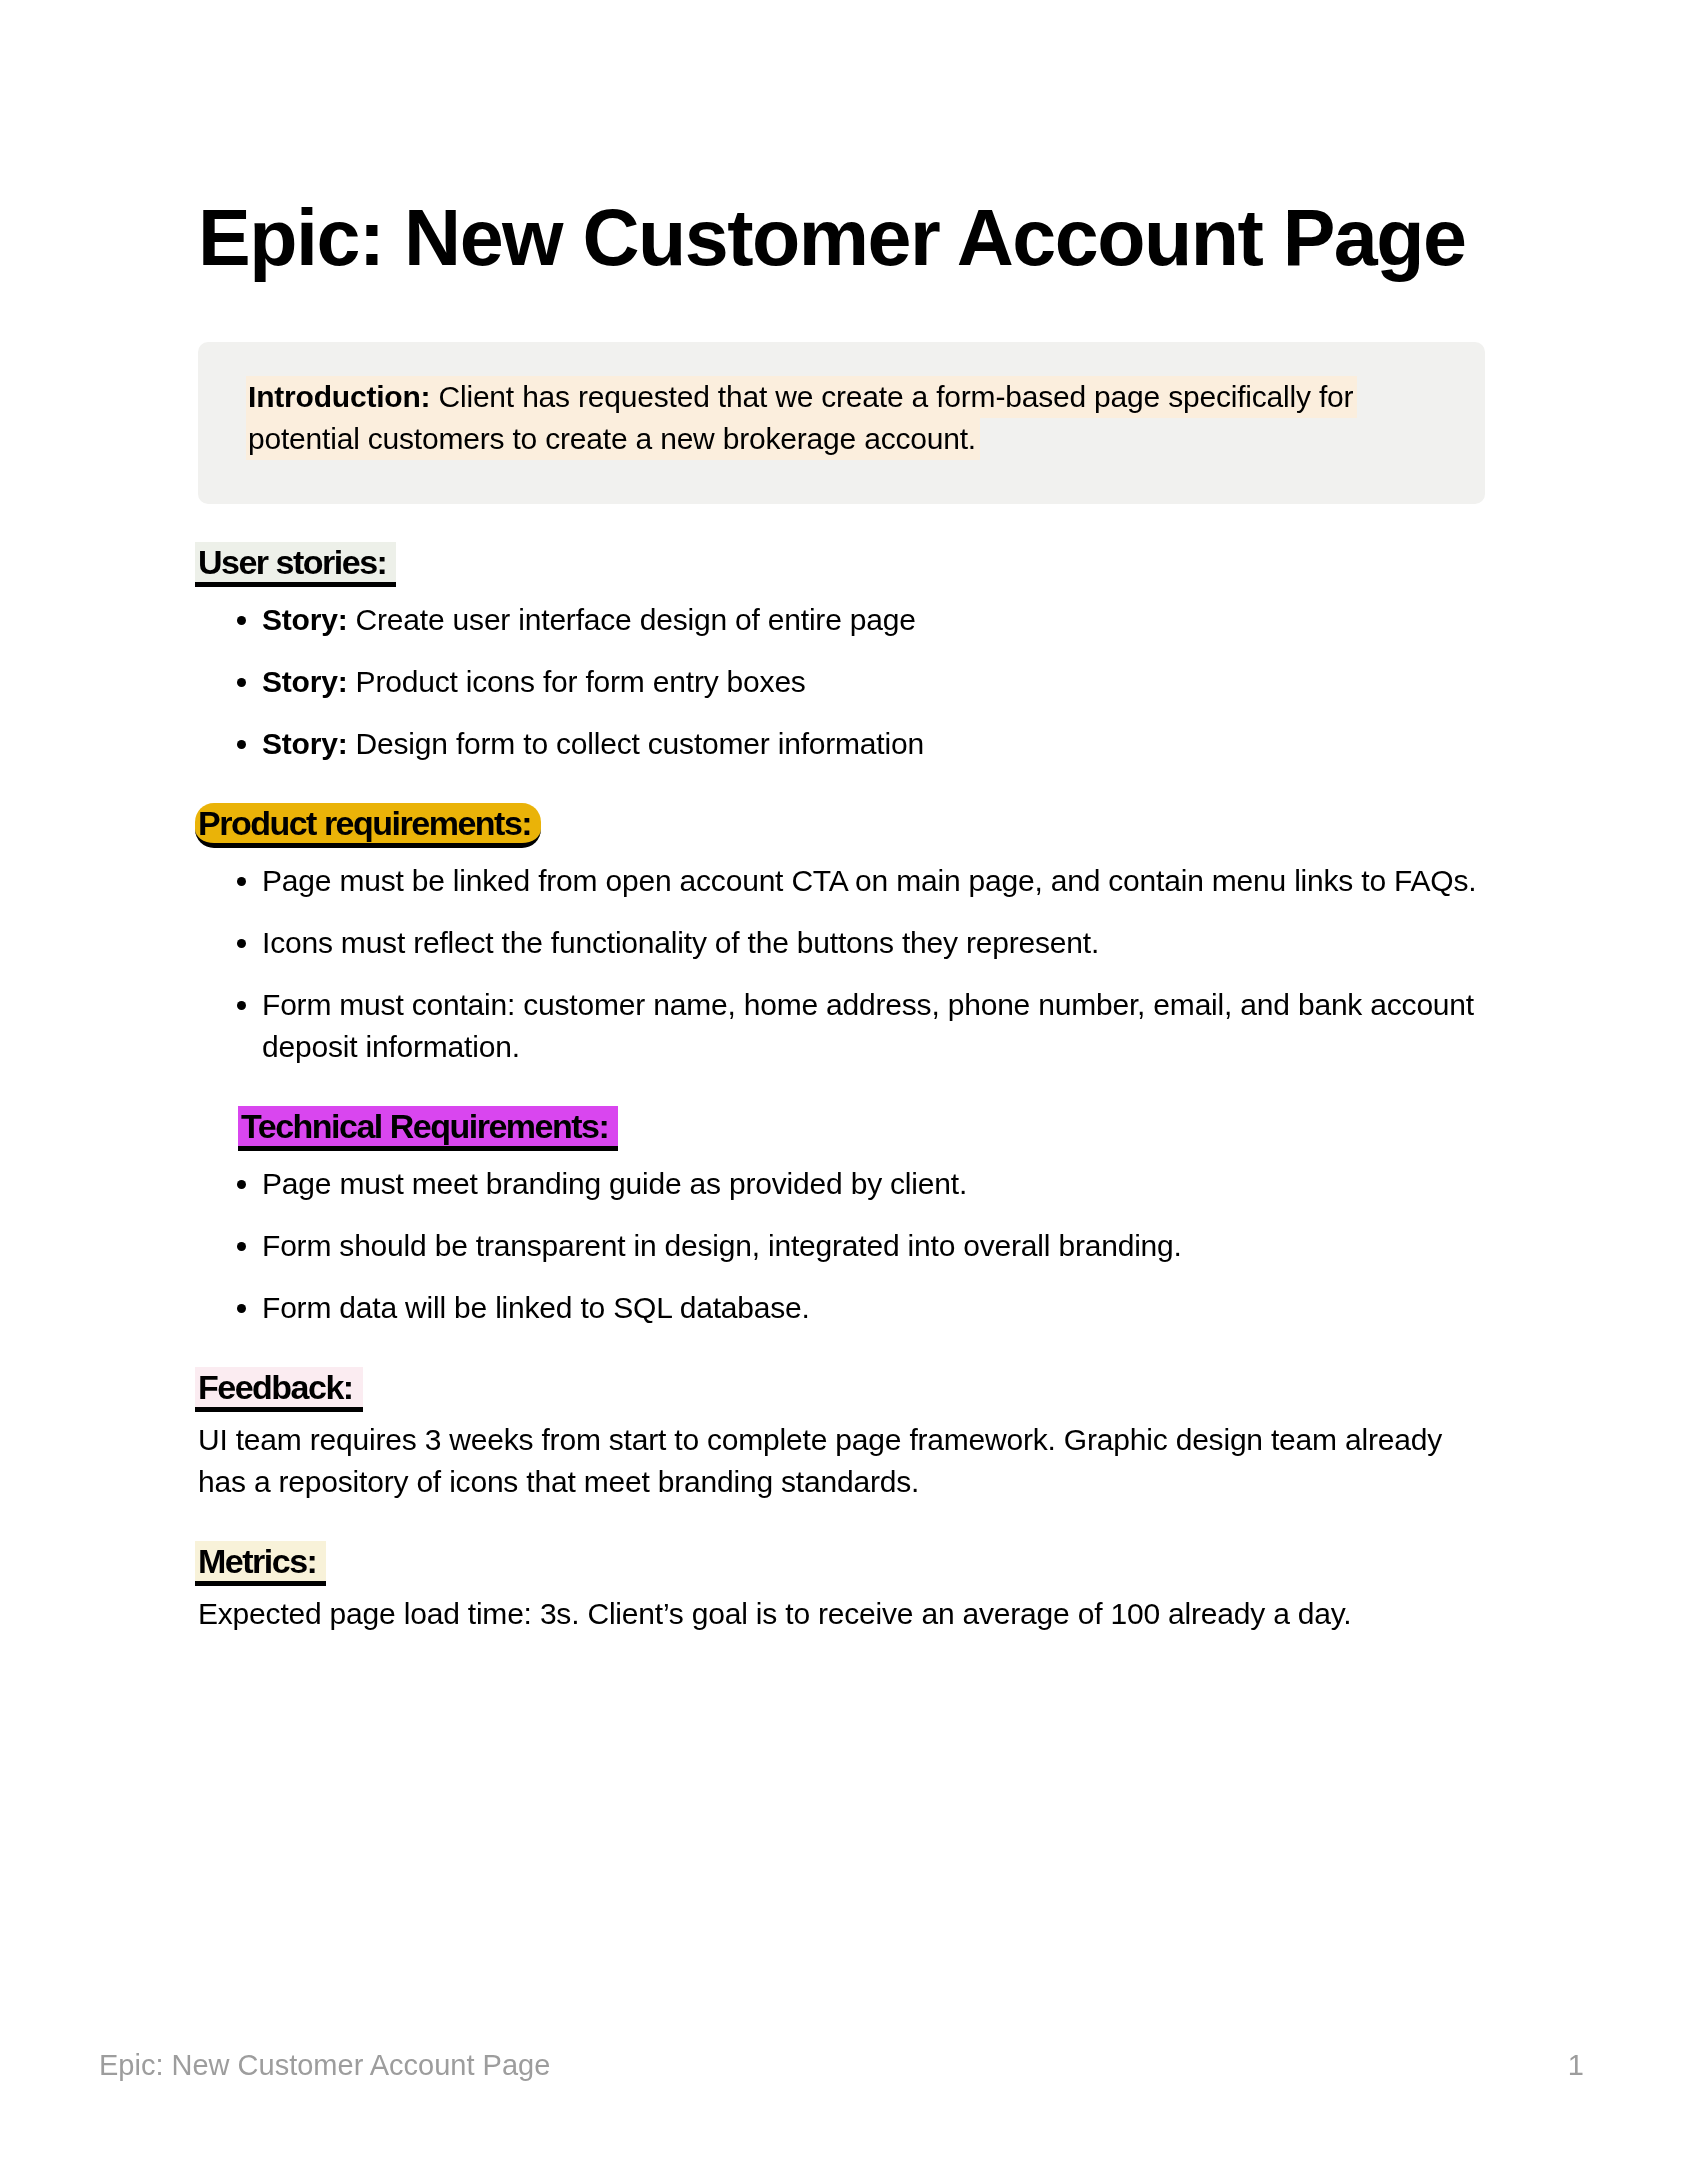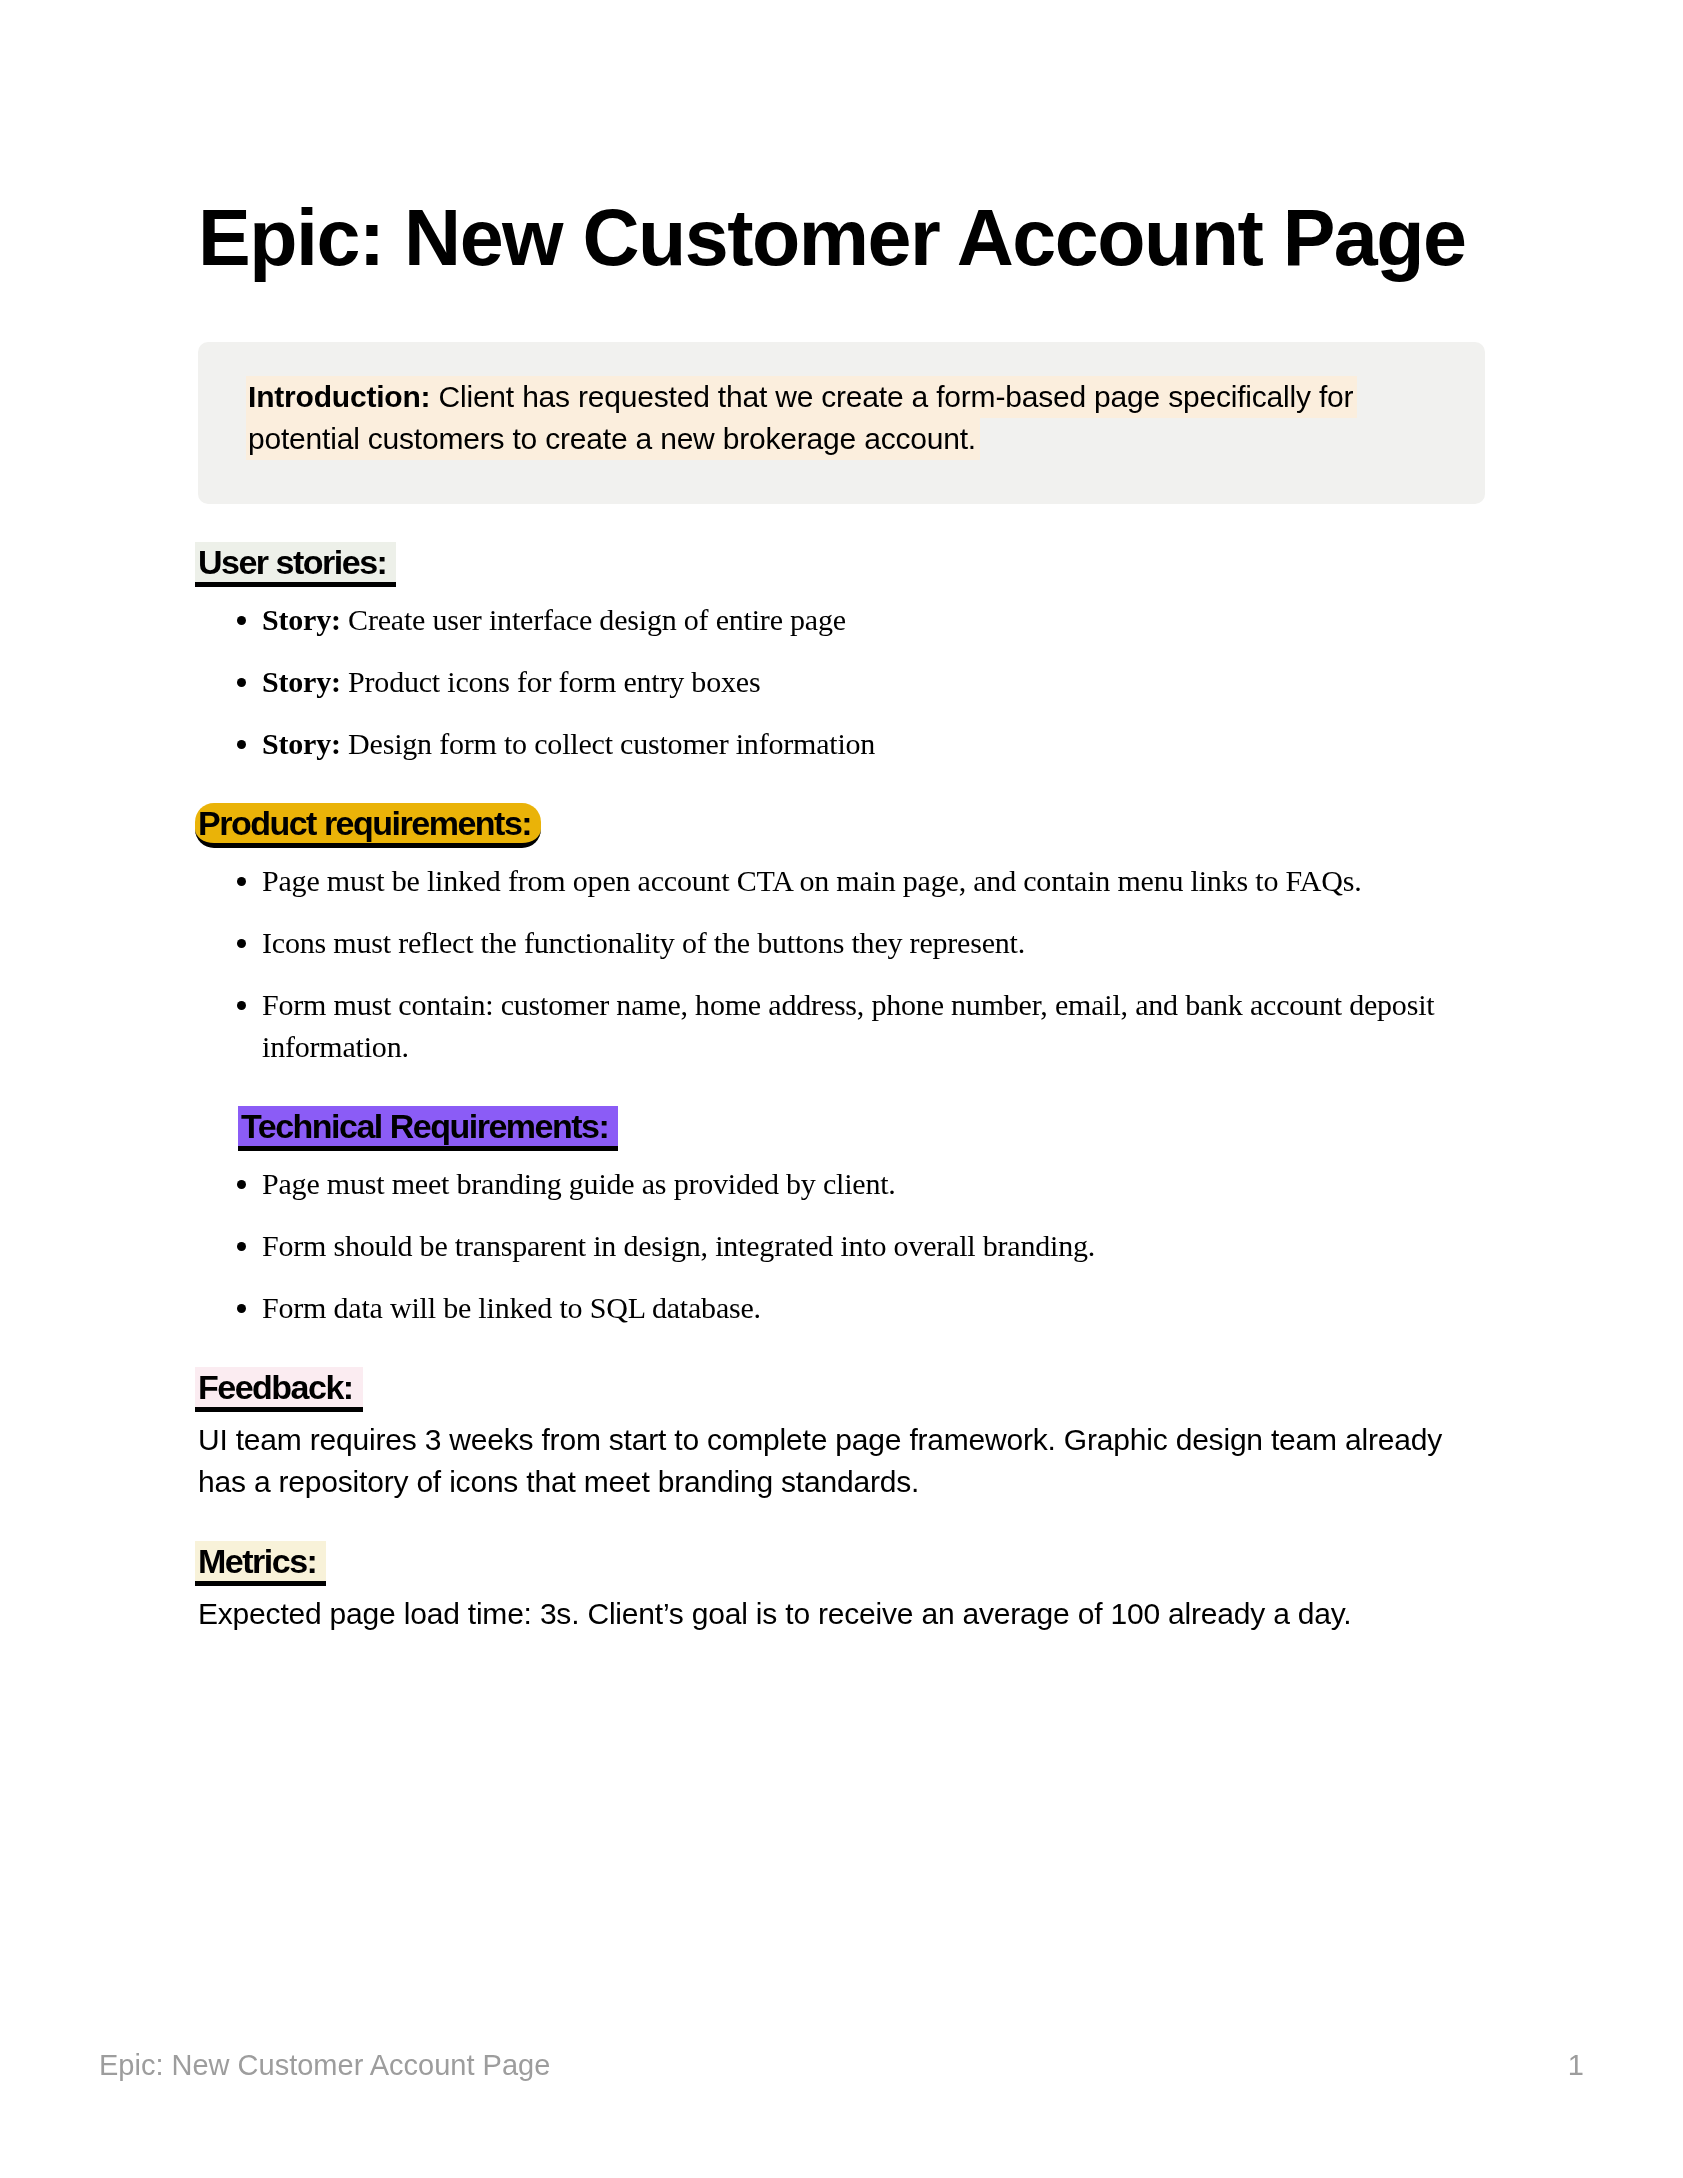--- a/index.html
+++ b/index.html
@@ -51,21 +51,20 @@
   }
   h2.sec .h2hl {
     display: inline-block;
     padding: 3px 10px 3px 3px;
     margin-left: -3px;
     border-bottom: 5px solid #000000;
   }
   ul.bullets {
     margin: 12px 0 0 0;
     padding-left: 64px;
-    font-family: Liberation Serif, serif;
   }
   ul.bullets li {
     font-size: 30px;
     line-height: 42px;
     letter-spacing: -0.2px;
     margin-bottom: 20px;
   }
   p.para {
     font-size: 30px;
     line-height: 42px;
@@ -109,21 +108,21 @@
   <h2 class="sec">
     <span class="h2hl" style="background-color: #eab308; border-radius: 19px;">Product requirements:</span>
   </h2>
   <ul class="bullets">
     <li>Page must be linked from open account CTA on main page, and contain menu links to FAQs.</li>
     <li>Icons must reflect the functionality of the buttons they represent.</li>
     <li>Form must contain: customer name, home address, phone number, email, and bank account deposit information.</li>
   </ul>
 
   <h2 class="sec">
-    <span class="h2hl" style="background-color: #8b5cf6; margin-left: 40px;">Technical Requirements:</span>
+    <span class="h2hl" style="background-color: #d946ef; margin-left: 40px;">Technical Requirements:</span>
   </h2>
   <ul class="bullets">
     <li>Page must meet branding guide as provided by client.</li>
     <li>Form should be transparent in design, integrated into overall branding.</li>
     <li>Form data will be linked to SQL database.</li>
   </ul>
 
   <h2 class="sec">
     <span class="h2hl" style="background-color: rgb(251, 236, 241);">Feedback:</span>
   </h2>

